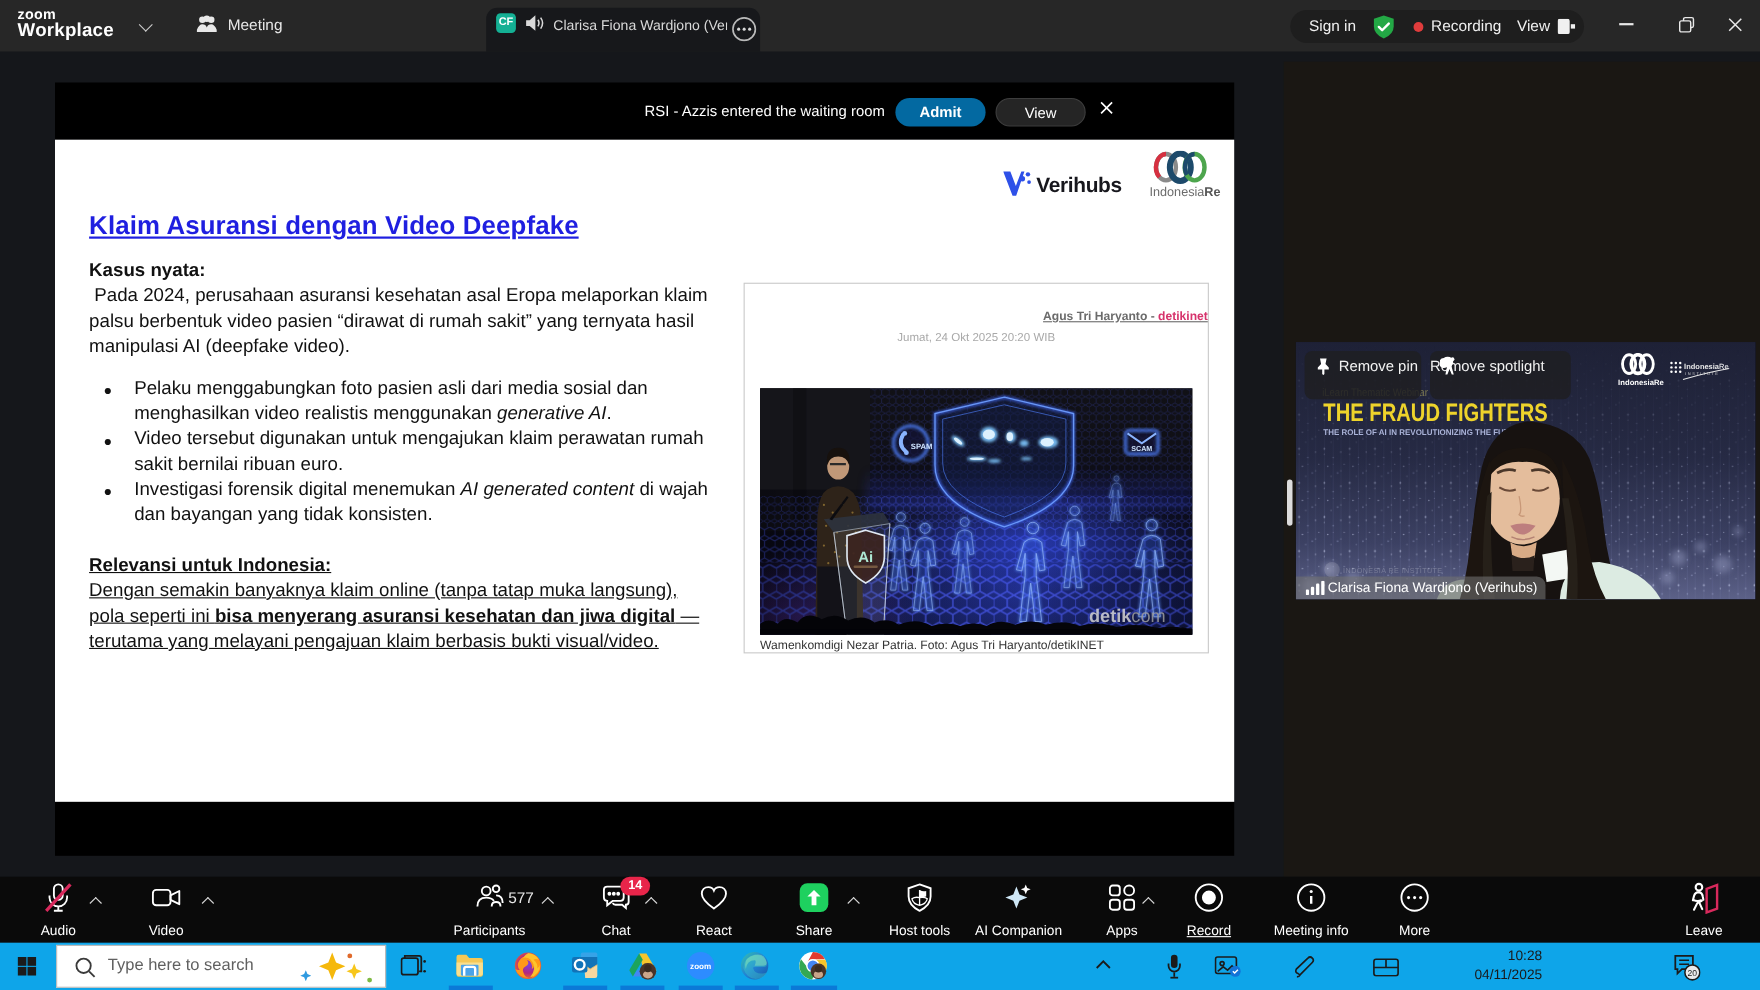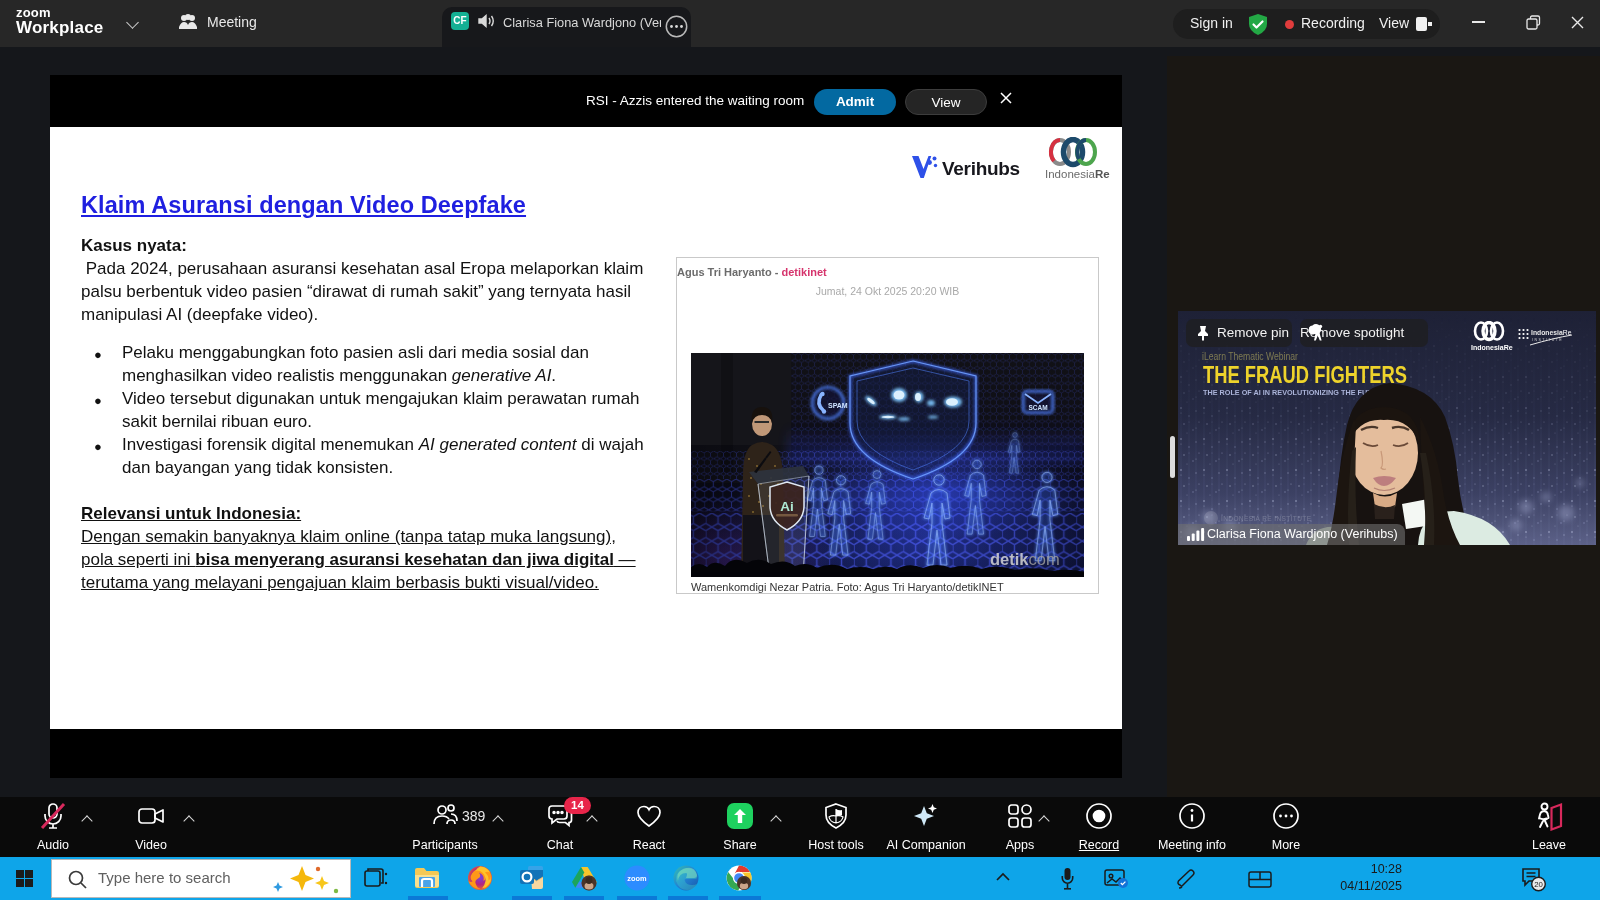--- a/index.html
+++ b/index.html
@@ -40,33 +40,33 @@
   .sbody { color:#111; font-size:17px; line-height:23px; }
   #kasus { position:absolute; left:31px; top:107px; width:570px; }
   #kasus b.h { font-size:17px; }
   #bullets { position:absolute; left:44px; top:214px; width:556px; }
   #bullets td.b { vertical-align:top; width:28px; font-size:13px; padding-top:2px; }
   #relev { position:absolute; left:31px; top:375px; width:566px;text-decoration:underline; }
 
   
   #newscard { position:absolute; left:626px; top:130px; width:423px; height:337px; background:#fff; border:1px solid #c9c9c9; }
   #newstitle { width:100%; text-align:center; margin-top:4px; color:#7e2d8e; font-weight:bold; font-size:18px; line-height:24px; }
-  #byline { text-align:left; margin-top:8px; color:#6b6b6b; font-size:11px; font-weight:bold; }
+  #byline { text-align:right; margin-top:24px; color:#6b6b6b; font-size:11px; font-weight:bold;text-decoration:underline; }
   #byline .pink { color:#d6336c; }
   #newsdate { text-align:center; margin-top:7px; color:#a9a9a9; font-size:10.5px; }
   #newsphoto { position:absolute; left:14px; top:95px; width:393px; height:224px; background:#06070c; }
   #newscap { position:absolute; left:14px; top:323px; color:#333; font-size:11px; }
 
   
   #verihubs { position:absolute; left:862px; top:25px; }
   #indore { position:absolute; left:993px; top:10px; }
 
   
   #video { position:absolute; left:1178px; top:264px; width:418px; height:234px; background:#13152a; overflow:hidden; }
-  .vbtn { position:absolute; top:8px; height:28px; background:rgba(30,30,34,0.85); border-radius:7px; color:#f2f2f2; font-size:13.5px; line-height:28px; white-space:nowrap; }
+  .vbtn { position:absolute; top:8px; height:44px; background:rgba(30,30,34,0.85); border-radius:7px; color:#f2f2f2; font-size:13.5px; line-height:28px; white-space:nowrap; }
   #namelabel { position:absolute; left:0; top:213px; height:21px; background:rgba(112,112,112,0.6); border-radius:0 8px 0 0; color:#fff; font-size:12.5px; line-height:21px; padding:0 7px 0 29px; }
   #handle { position:absolute; left:1170px; top:389px; width:5px; height:42px; background:#dcdcdc; border-radius:3px; }
 
   
   #toolbar { position:absolute; left:0; top:797px; width:1600px; height:60px; background:#0a0a0a; }
   .tbi { position:absolute; top:4px; text-align:center; color:#fff; }
   .tbi .lbl { font-size:12.5px; margin-top:3px; color:#fff; }
   .tchev { position:absolute; width:8px; height:8px; border-right:1.6px solid #d8d8d8; border-bottom:1.6px solid #d8d8d8; transform:rotate(-135deg); }
 
   
@@ -534,21 +534,21 @@
     <div class="tbi" style="left:400px; width:90px;">
       <svg width="30" height="30" viewBox="0 0 30 30" fill="none" stroke="#fff" stroke-width="1.7">
         <circle cx="12" cy="9" r="4"></circle>
         <path d="M4 23 q0 -8 8 -8 q5 0 7 3"></path>
         <circle cx="21" cy="7" r="3"></circle>
         <path d="M21 13 q6 0 6 7"></path>
         <path d="M17 23 q0 -4 4 -4 q4 0 4 4" fill="none"></path>
       </svg>
       <div class="lbl">Participants</div>
     </div>
-    <div style="position:absolute; left:462px; top:11px; color:#e8e8e8; font-size:14px;">389</div>
+    <div style="position:absolute; left:462px; top:11px; color:#e8e8e8; font-size:14px;">577</div>
     <span class="tchev" style="left:494px; top:20px;"></span>
 
     <div class="tbi" style="left:515px; width:90px;">
       <svg width="30" height="30" viewBox="0 0 30 30" fill="none" stroke="#fff" stroke-width="1.7">
         <path d="M4 8 q0 -3 3 -3 h12 q3 0 3 3 v7 q0 3 -3 3 h-7 l-5 4 v-4 h0 q-3 0 -3 -3 z"></path>
         <circle cx="9" cy="11.5" r="0.9" fill="#fff"></circle>
           <circle cx="13" cy="11.5" r="0.9" fill="#fff"></circle>
           <circle cx="17" cy="11.5" r="0.9" fill="#fff"></circle>
         <path d="M24 10 q2.5 0.5 2.5 3 v6 q0 2.5 -2.5 2.5 v3 l-3.5 -3 h-6 q-2 0 -2.4 -1.6"></path>
       </svg>

